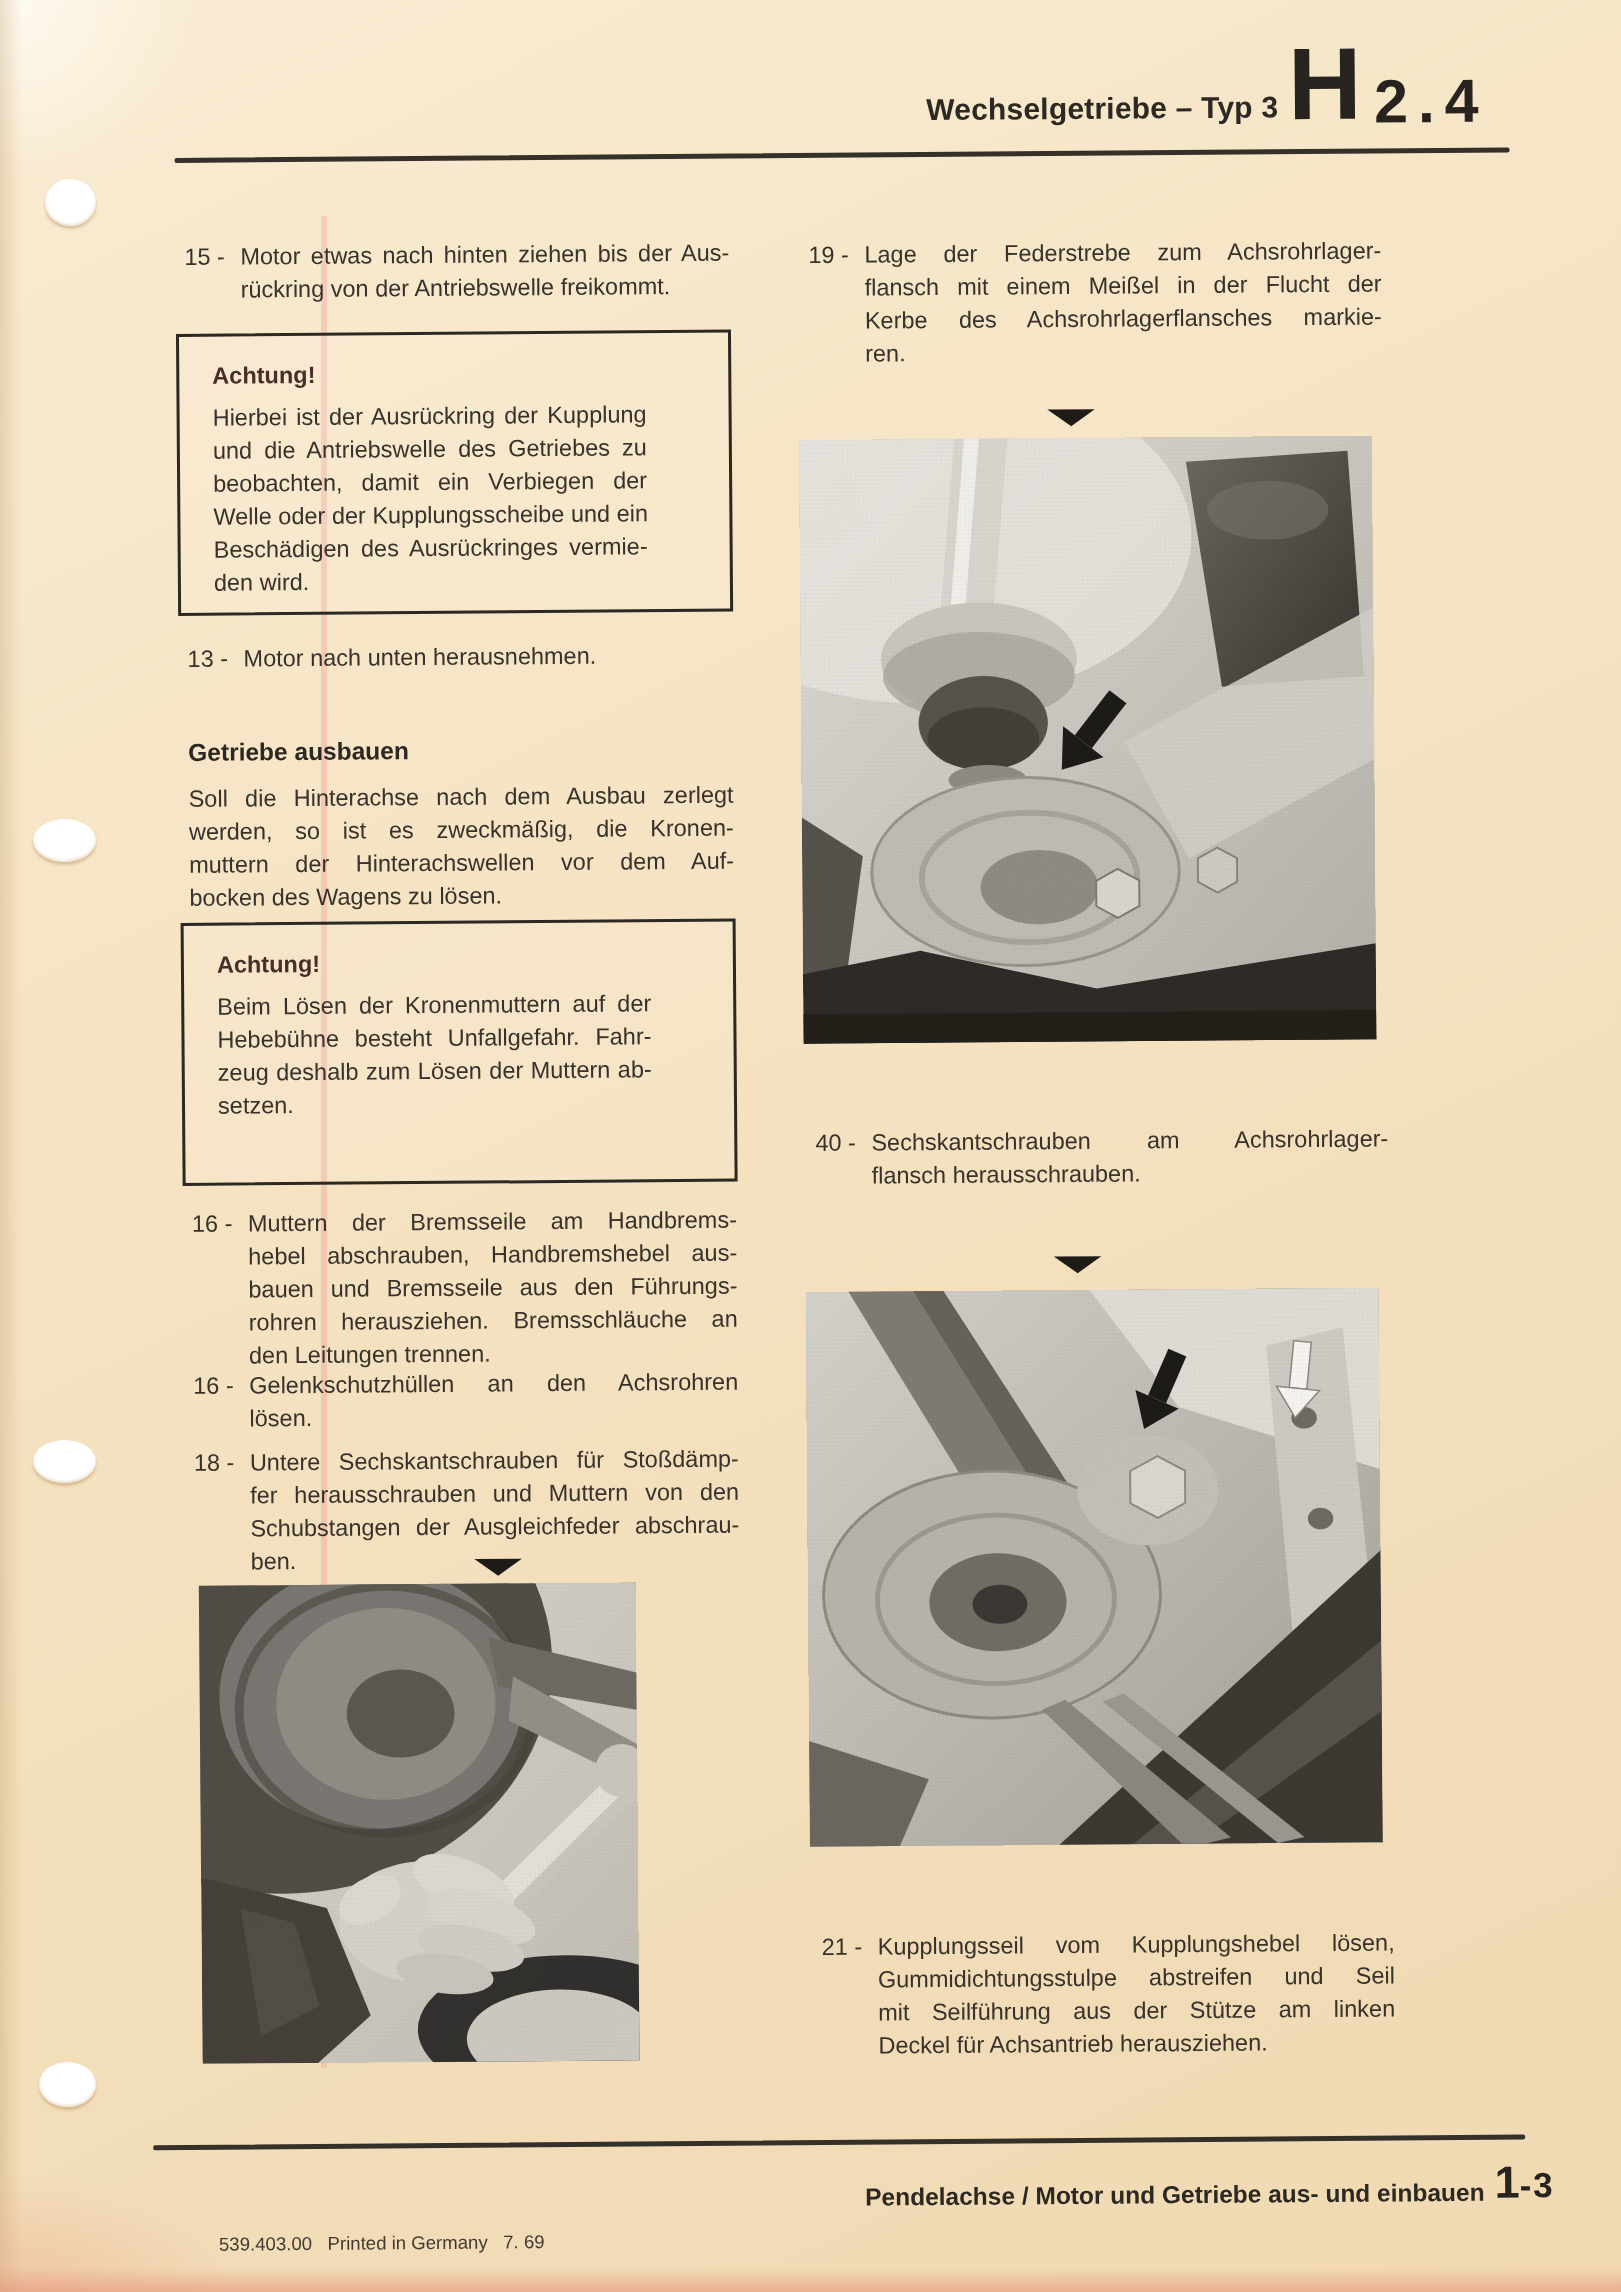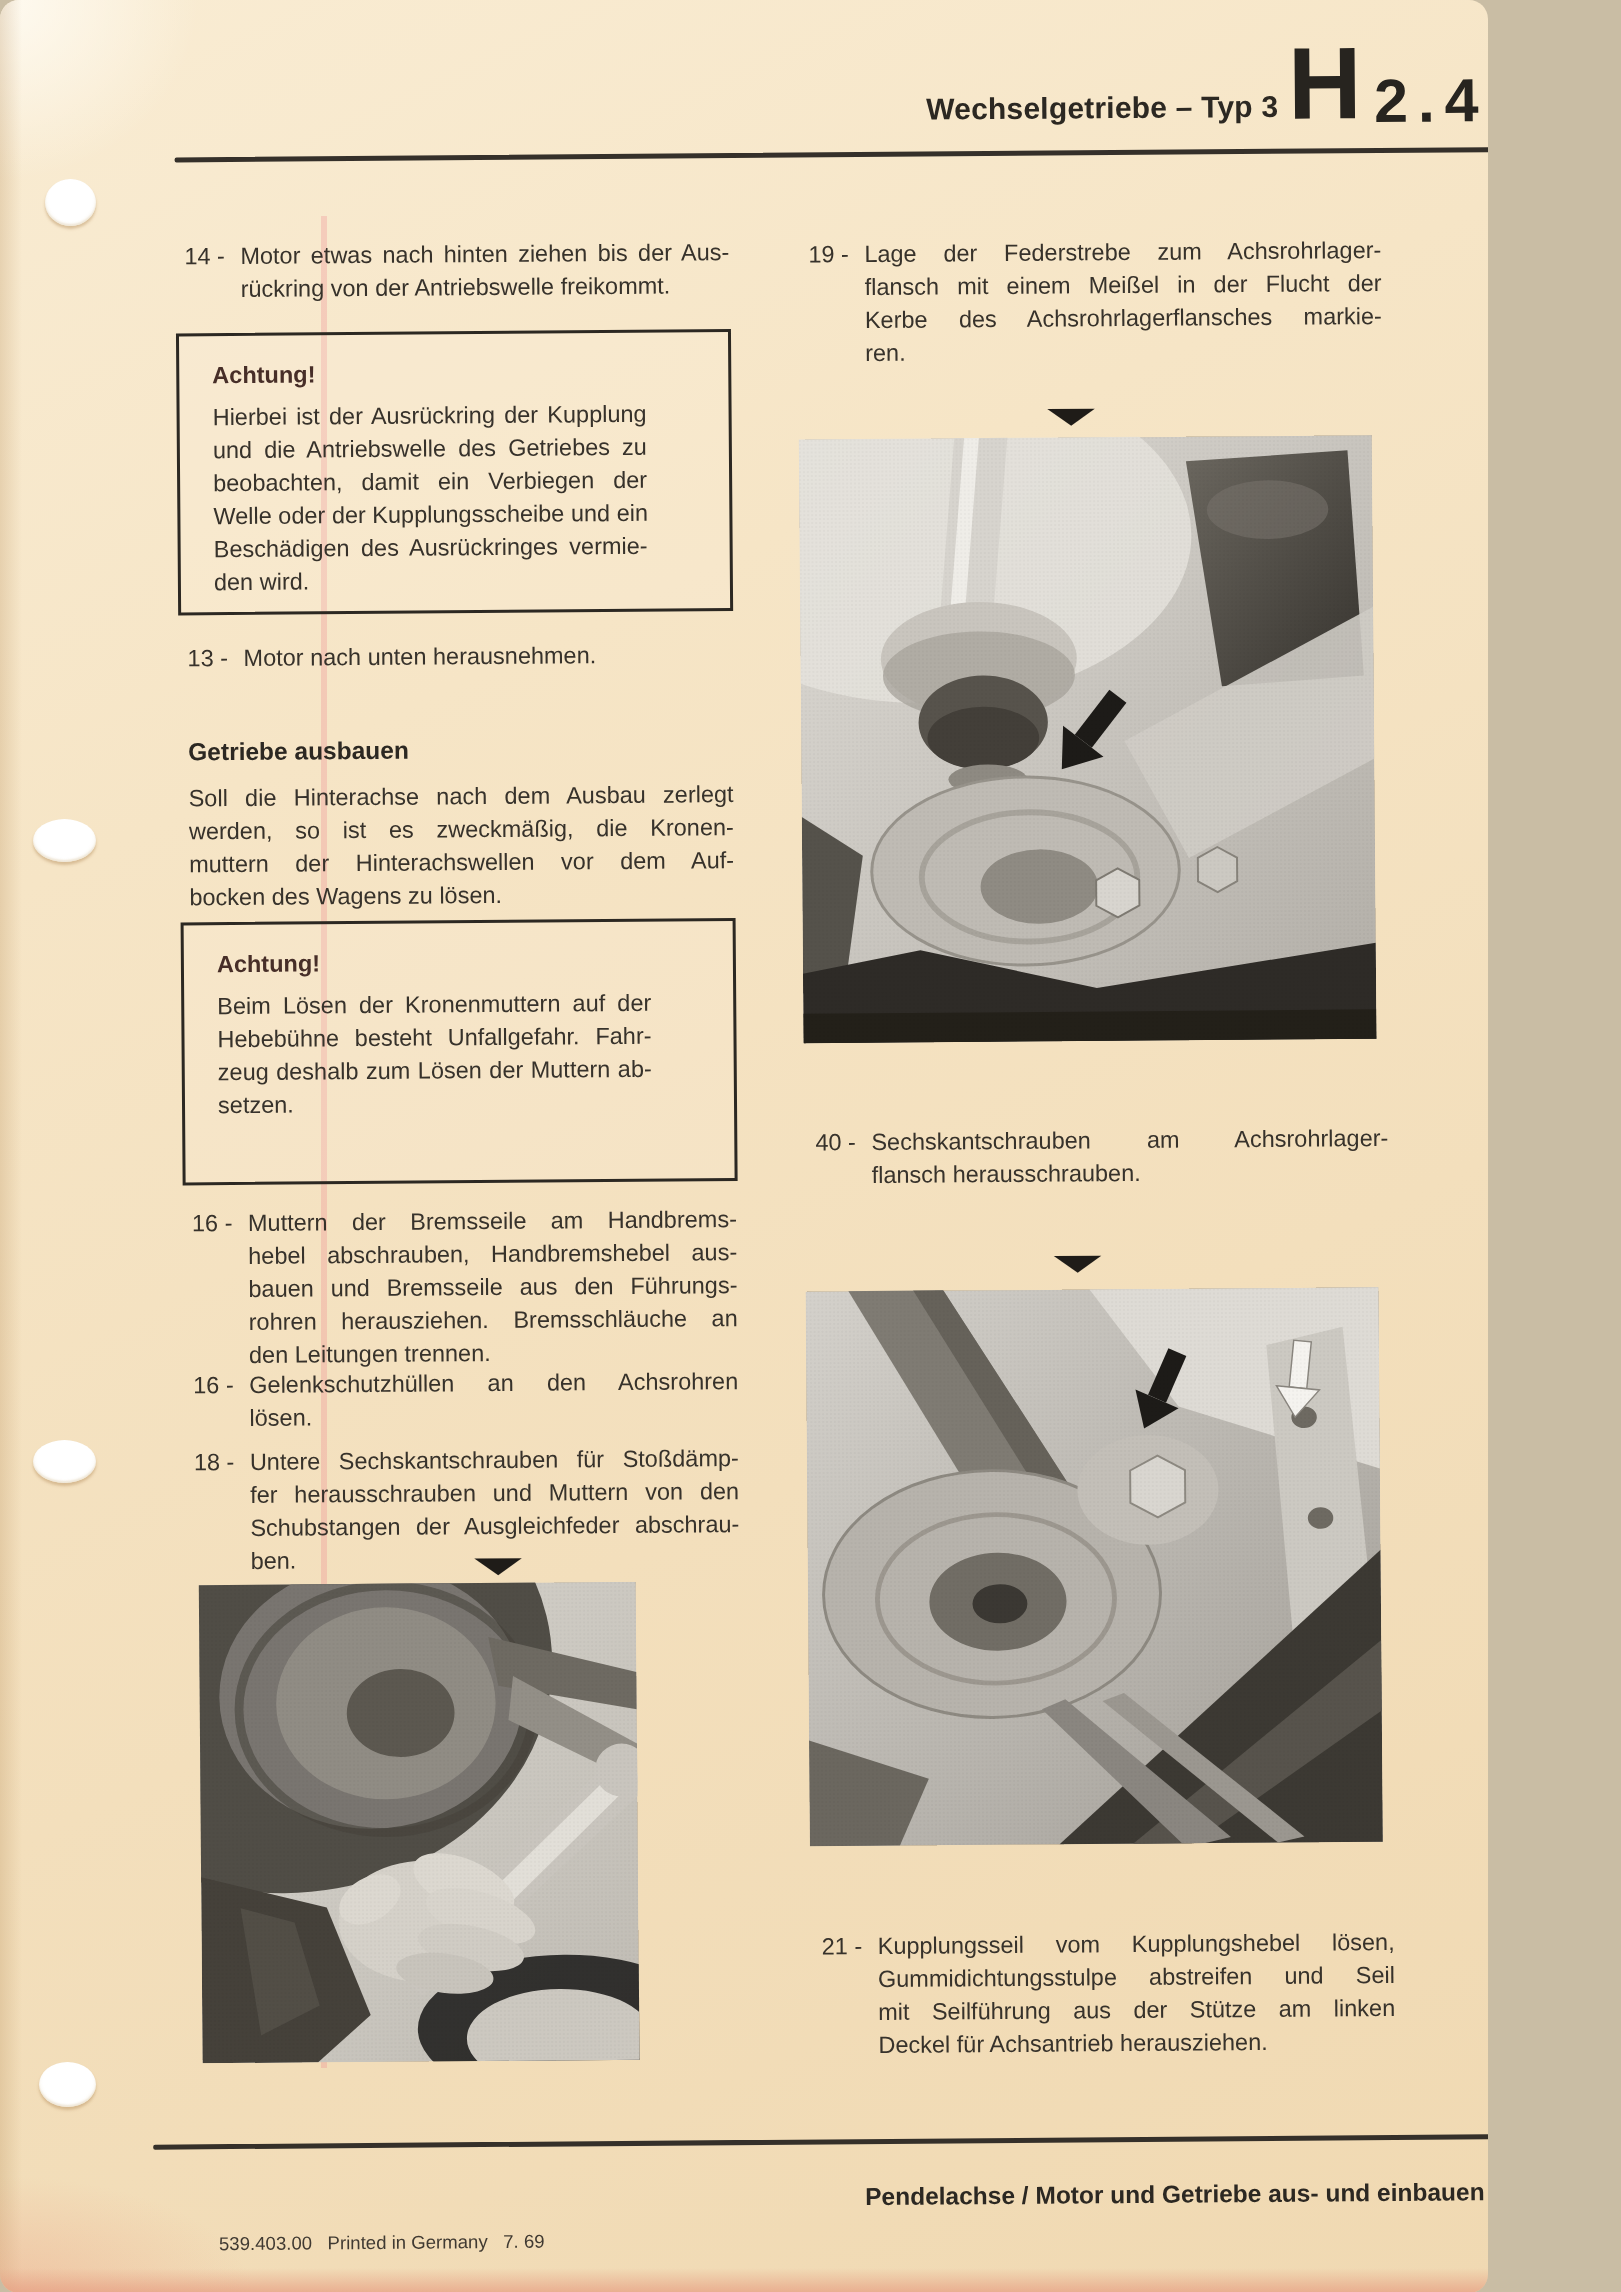--- a/index.html
+++ b/index.html
@@ -1,19 +1,19 @@
 <!DOCTYPE html>
 <html><head>
 <meta charset="utf-8">
 <style>
   html,body{margin:0;padding:0;background:#c9bda4;}
   #page{
-    position:relative;width:1488px;height:2293px;overflow:hidden;
+    position:relative;width:1621px;height:2293px;overflow:hidden;
     background:linear-gradient(155deg,#f9ecd3 0%,#f6e5c6 30%,#f3dfbc 62%,#f0d9b2 100%);
-    font-family:"Liberation Sans","DejaVu Sans",sans-serif;color:#37322b;border-radius:19px;
+    font-family:"Liberation Sans","DejaVu Sans",sans-serif;color:#37322b;
   }
   
   .edge-left{position:absolute;left:0;top:0;width:21.6px;height:100%;
     background:linear-gradient(to right,rgba(170,125,70,.22),rgba(170,125,70,0));}
   .edge-bottom{position:absolute;left:0;bottom:0;width:100%;height:25.5px;
     background:linear-gradient(to bottom,rgba(233,166,137,0),rgba(230,158,130,.75));}
   .corner-bl{position:absolute;left:0;bottom:0;width:255px;height:118px;
     background:radial-gradient(ellipse at 0% 100%,rgba(235,170,140,.5),rgba(235,170,140,0) 70%);}
   .corner-tl{position:absolute;left:0;top:0;width:216px;height:196px;
     background:radial-gradient(ellipse at 0% 0%,rgba(255,252,244,.9),rgba(255,252,244,0) 65%);}
@@ -70,21 +70,21 @@
   <div class="pink-line"></div>
 
   <div class="scan">
 
     <div class="abs title" style="left:549px;top:94px;width:737px;">Wechselgetriebe – Typ 3</div>
     <div class="abs code-letter" style="left:1296px;top:45px;">H</div>
     <div class="abs code-number" style="left:1382px;top:71px;">2.4</div>
     <div class="abs rule" style="left:182px;top:153px;width:1335px;"></div>
 
     <div class="abs item" style="left:191px;top:236px;width:545px;">
-      <span class="num">14 -</span>
+      <span class="num">15 -</span>
       <div class="itext">
           <div class="tline">Motor etwas nach hinten ziehen bis der Aus-</div>
           <div class="tline tlast">rückring von der Antriebswelle freikommt.</div>
         </div>
     </div>
 
     <div class="caution" style="top:329px;height:282px;">
       <div class="ctitle">Achtung!</div>
       <div class="cbody">
           <div class="tline">Hierbei ist der Ausrückring der Kupplung</div>

